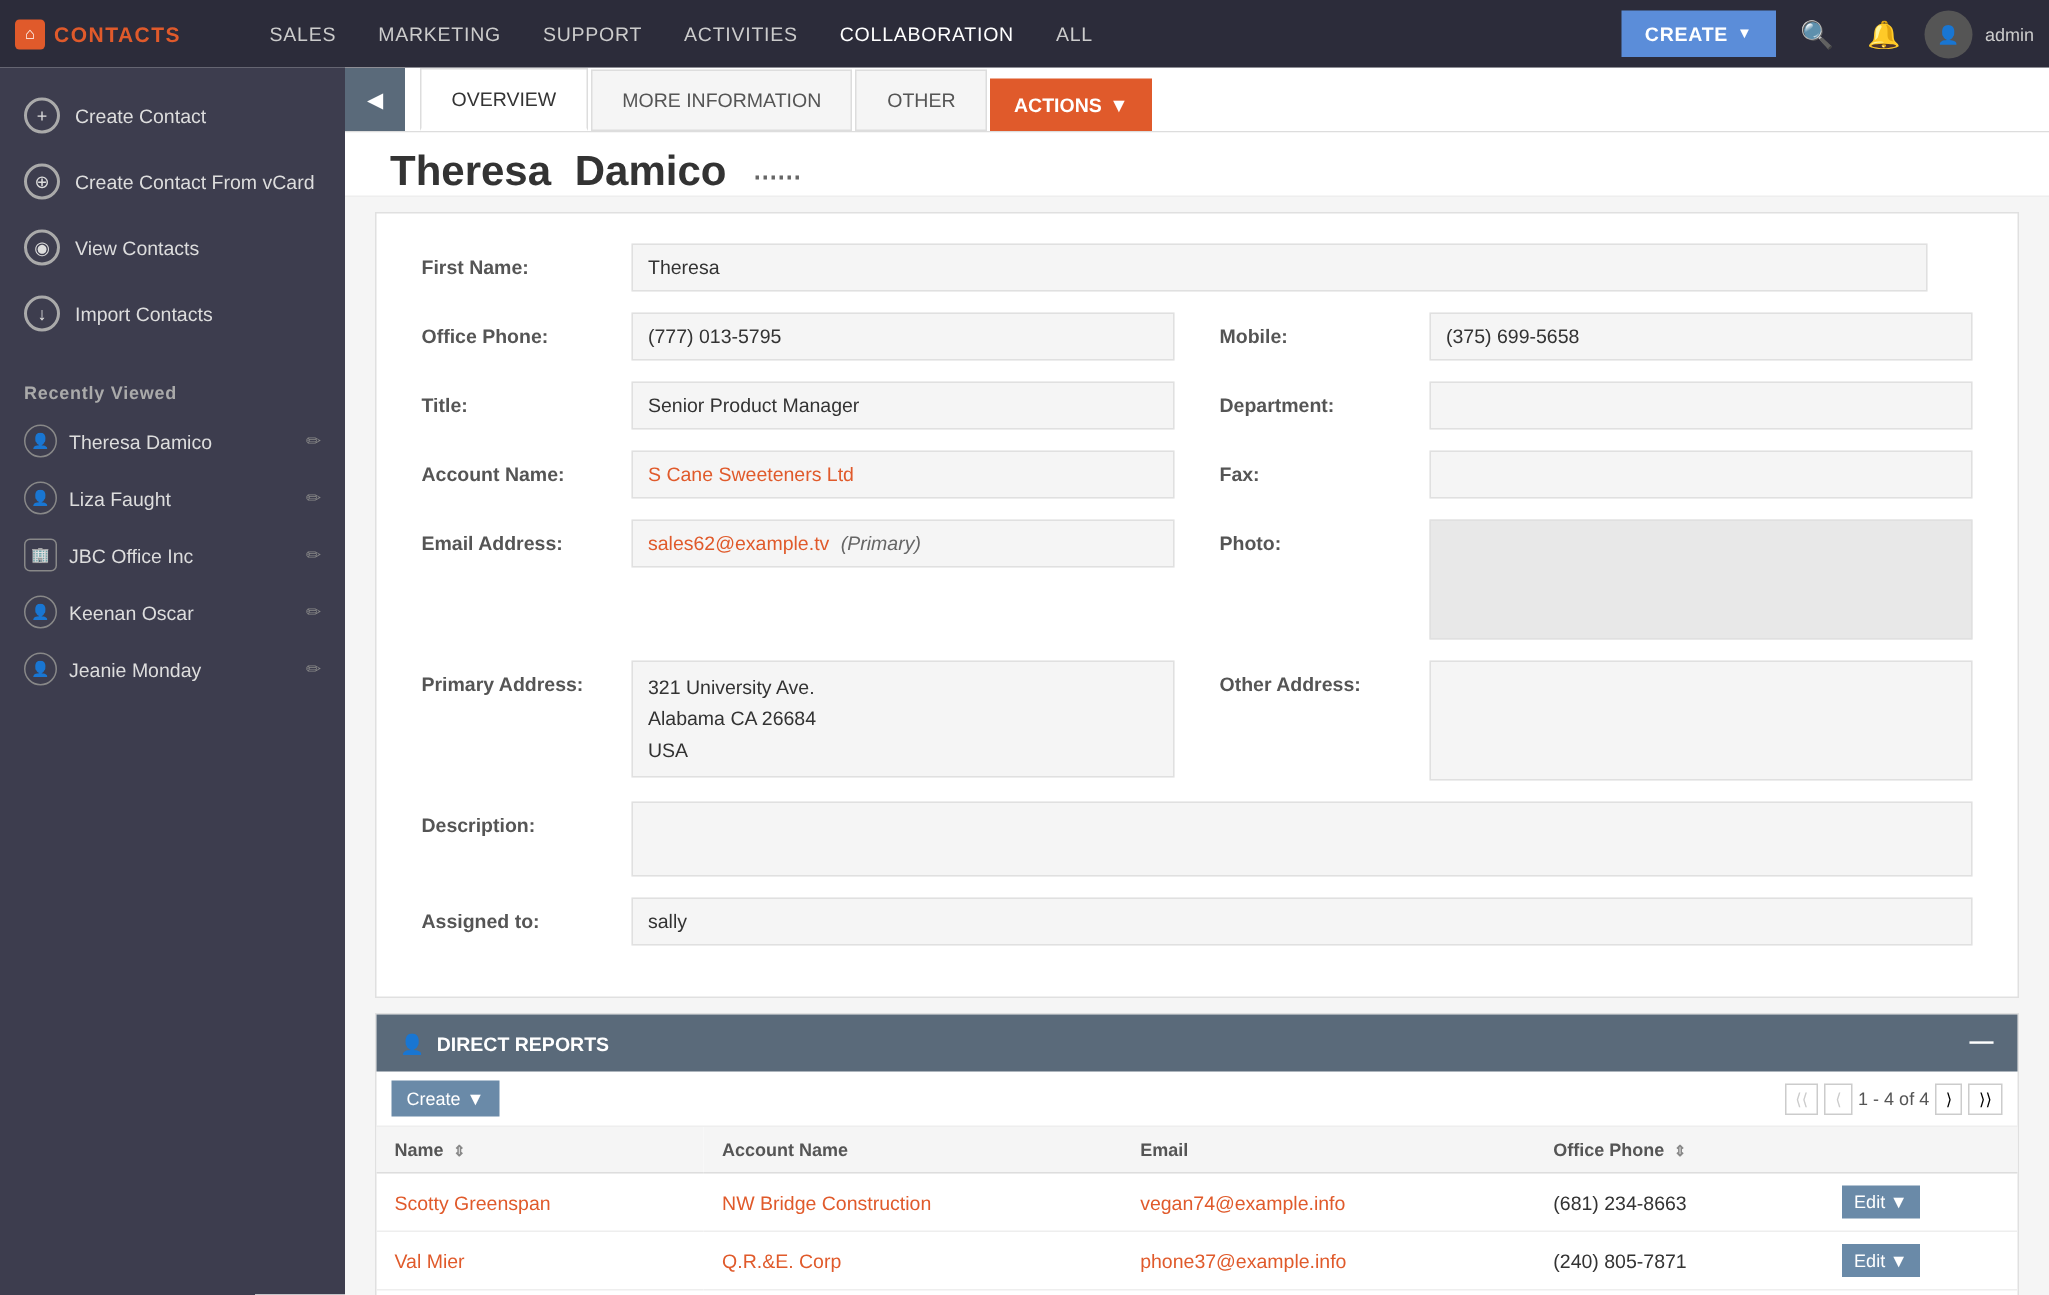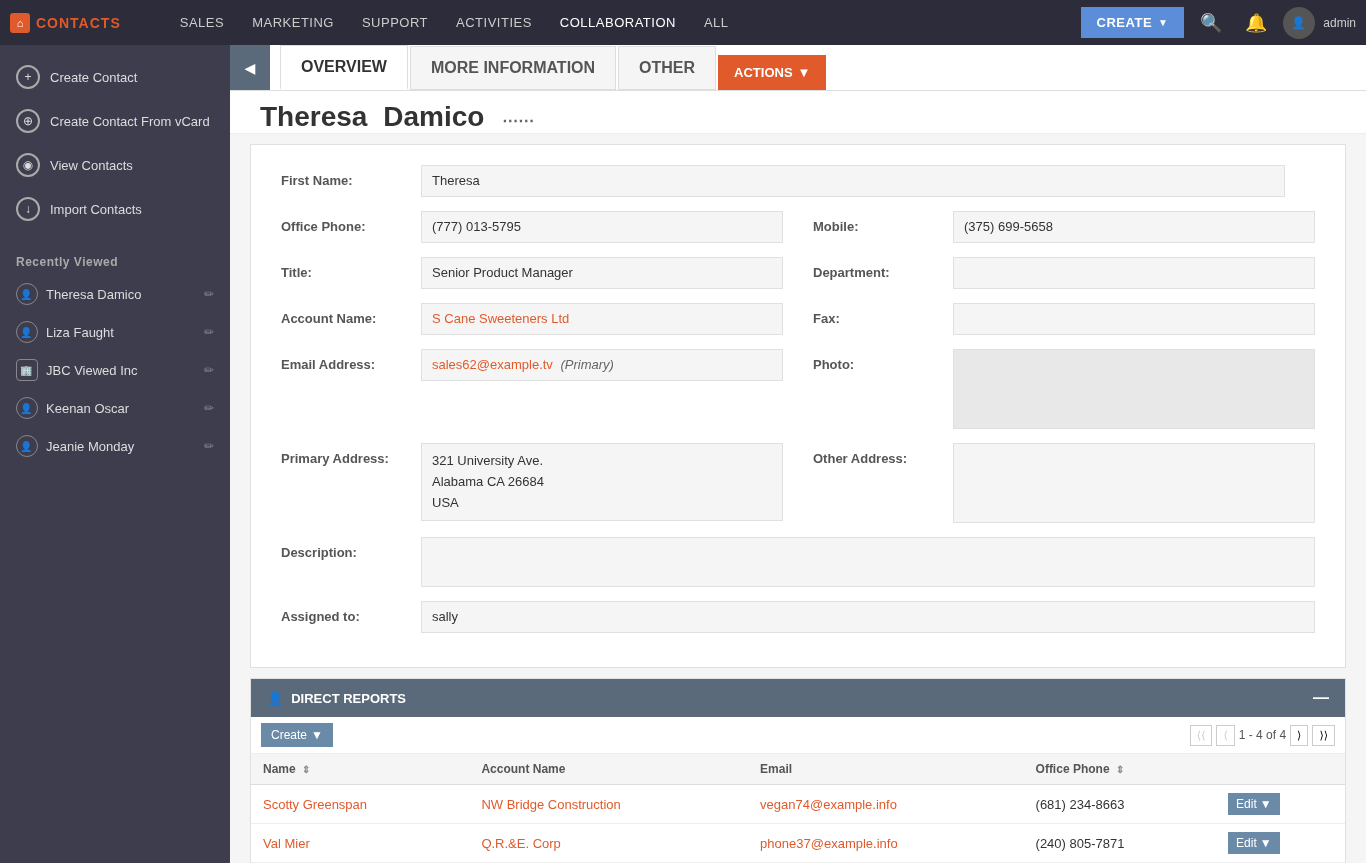--- a/index.html
+++ b/index.html
@@ -168,22 +168,22 @@
       color: #fff;
       border: none;
       width: 40px;
       display: flex; align-items: center; justify-content: center;
       cursor: pointer;
       font-size: 14px;
       flex-shrink: 0;
     }
     .tab {
       padding: 12px 20px;
-      font-size: 16px;
-      font-weight: bold;
+      font-size: 13px;
+      font-weight: normal;
       color: #555;
       cursor: pointer;
       border: 1px solid #ddd;
       margin-right: 2px;
       background: #f5f5f5;
     }
     .tab.active {
       background: #fff;
       color: #333;
       border-bottom: 2px solid #fff;
@@ -412,21 +412,21 @@
         <span>Theresa Damico</span>
         <span class="edit-icon-small">✏</span>
       </div>
       <div class="recently-item">
         <div class="person-icon">👤</div>
         <span>Liza Faught</span>
         <span class="edit-icon-small">✏</span>
       </div>
       <div class="recently-item">
         <div class="company-icon">🏢</div>
-        <span>JBC Viewed Inc</span>
+        <span>JBC Office Inc</span>
         <span class="edit-icon-small">✏</span>
       </div>
       <div class="recently-item">
         <div class="person-icon">👤</div>
         <span>Keenan Oscar</span>
         <span class="edit-icon-small">✏</span>
       </div>
       <div class="recently-item">
         <div class="person-icon">👤</div>
         <span>Jeanie Monday</span>

